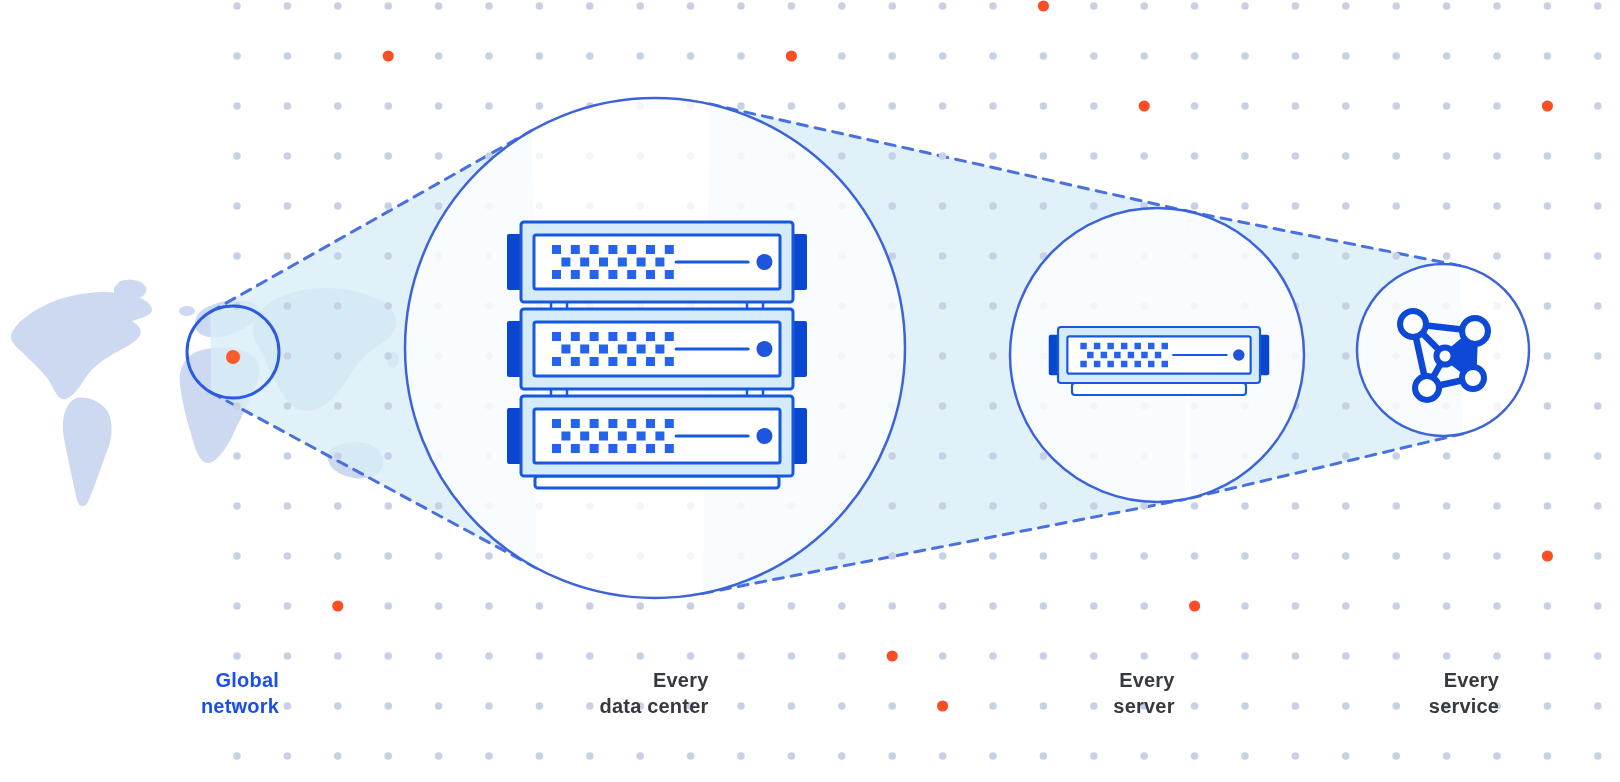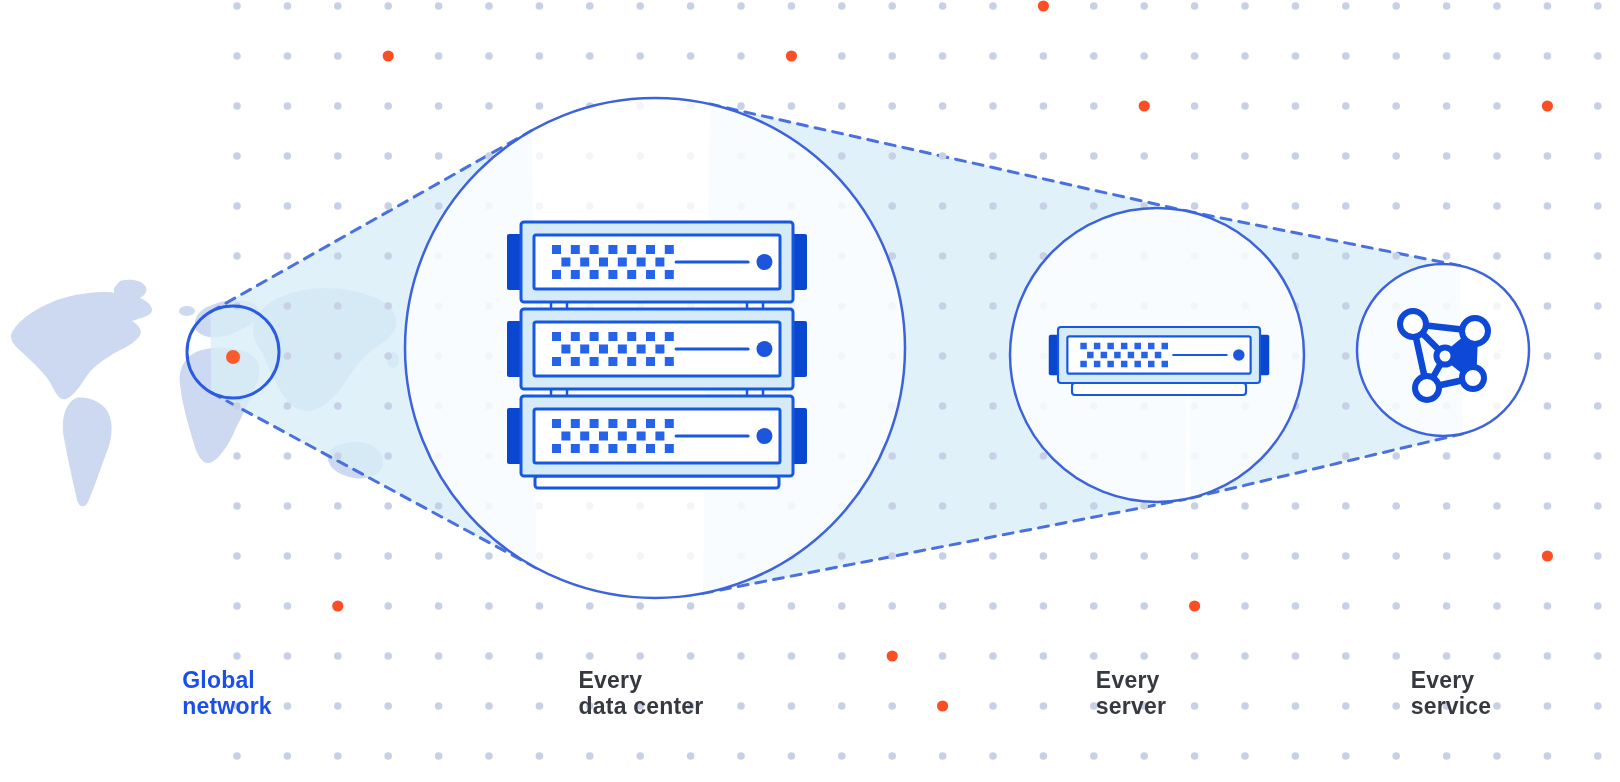--- a/index.html
+++ b/index.html
@@ -8,26 +8,27 @@
     width:1620px;height:782px;
     overflow:hidden;
     background:#ffffff;
     font-family:"Liberation Sans", sans-serif;
   }
   #scene{position:absolute;left:0;top:0;}
   .diagram-label{
     position:absolute;
     top:667px;
     transform:translateX(-50%);
-    text-align:left;
+    text-align:right;
     font-weight:700;
-    font-size:23px;
+    font-size:20px;
     line-height:26px;
     white-space:pre-line;
     letter-spacing:.2px;
+    margin-left:13px;
   }
 </style>
 </head>
 <body>
 
 <div class="stage">
   <svg id="scene" width="1620" height="782" viewBox="0 0 1620 782">
 
     <g id="world-map">
       <path d="M12,332 C20,318 38,308 52,302 C70,295 96,290 118,293 C136,295 150,300 152,309

